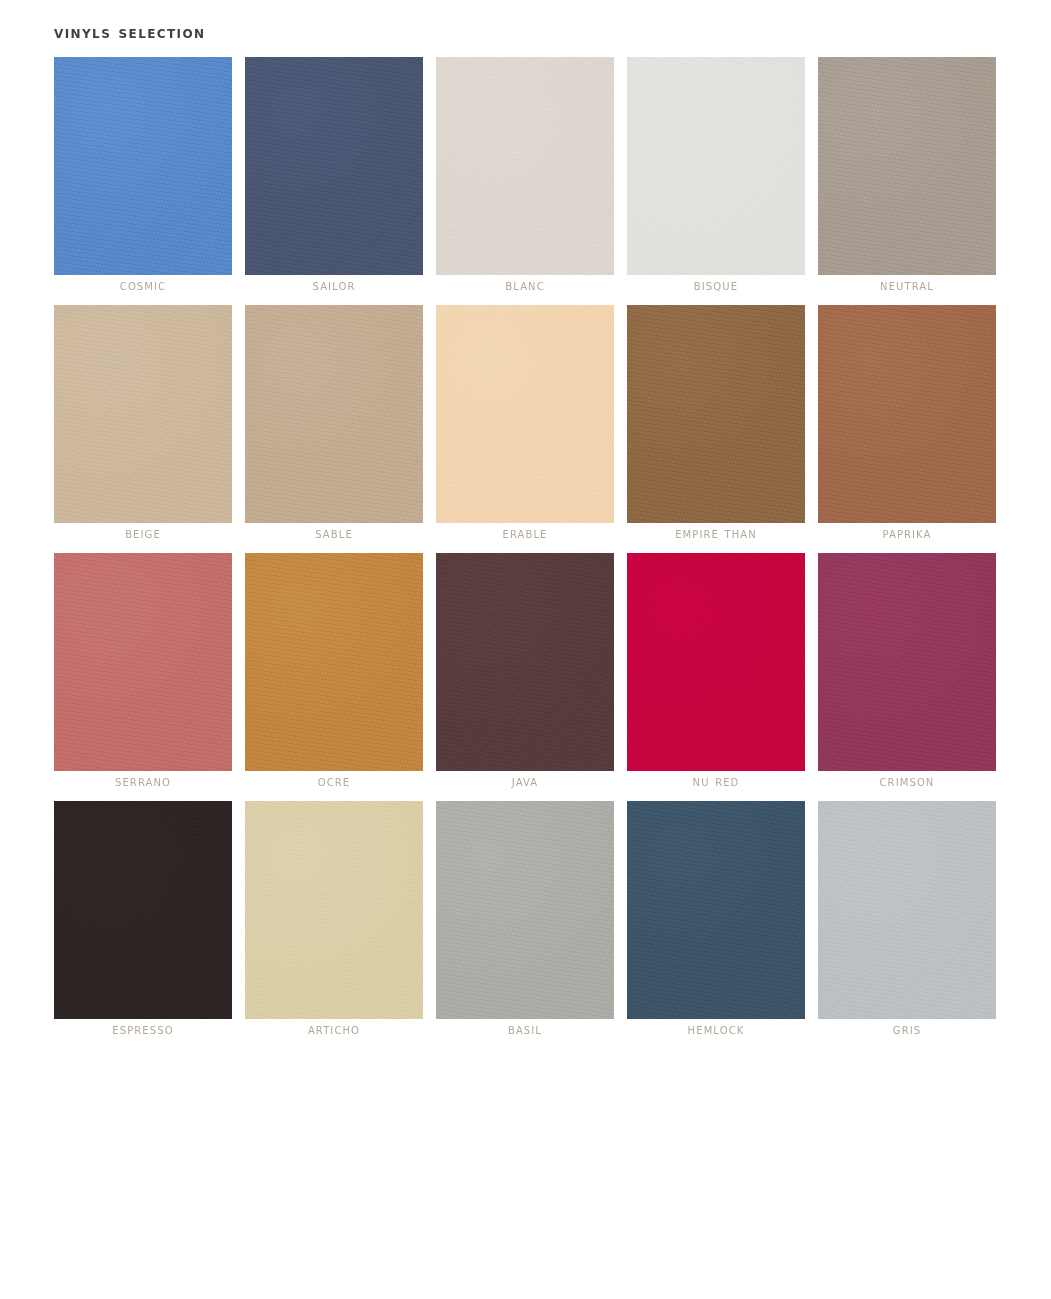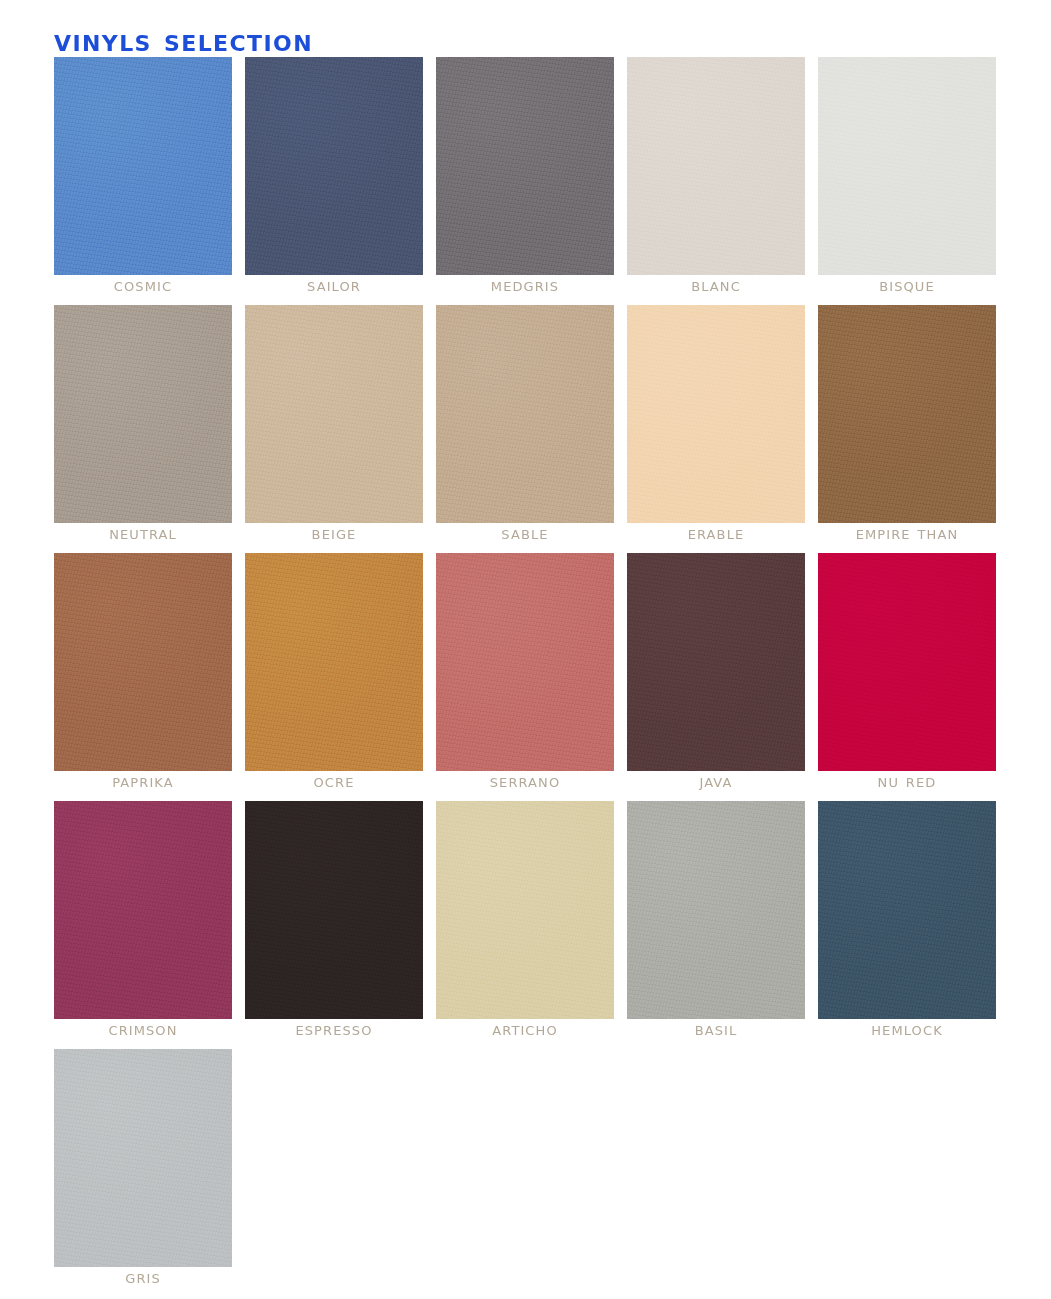--- a/index.html
+++ b/index.html
@@ -20,24 +20,24 @@
     height: 1299px;
     background: #ffffff;
     box-sizing: border-box;
   }
 
   .page-title {
     position: absolute;
     left: 54px;
     top: 22px;
     font-family: "DejaVu Sans", sans-serif;
-    font-size: 31px;
+    font-size: 17px;
     font-weight: 600;
     letter-spacing: 1.4px;
-    color: #1d4ed8;
+    color: #404040;
     font-variant: small-caps;
     text-transform: lowercase;
     white-space: nowrap;
   }
 
   .swatch-grid {
     position: absolute;
     left: 54px;
     top: 57px;
     width: 944px;
@@ -89,21 +89,21 @@
         rgba(255,255,255,0.07),
         rgba(0,0,0,0.0) 62%
       );
     mix-blend-mode: overlay;
     pointer-events: none;
   }
 
   .swatch-label {
     margin-top: 0;
     font-family: "DejaVu Sans", sans-serif;
-    font-size: 18px;
+    font-size: 14px;
     letter-spacing: 1.1px;
     color: #b3a897;
     font-variant: small-caps;
     text-transform: lowercase;
     text-align: center;
     white-space: nowrap;
     line-height: 20px;
   }
 </style>
 </head>
@@ -116,24 +116,20 @@
   <div class="swatch-grid">
       <div class="swatch-cell">
         <div class="swatch-chip" style="background-color: rgb(85, 132, 200);"></div>
         <div class="swatch-label">COSMIC</div>
       </div>
       <div class="swatch-cell">
         <div class="swatch-chip" style="background-color: rgb(71, 82, 110);"></div>
         <div class="swatch-label">SAILOR</div>
       </div>
       <div class="swatch-cell">
-        <div class="swatch-chip" style="background-color: rgb(110, 106, 110);"></div>
-        <div class="swatch-label">MEDGRIS</div>
-      </div>
-      <div class="swatch-cell">
         <div class="swatch-chip" style="background-color: rgb(220, 213, 205);"></div>
         <div class="swatch-label">BLANC</div>
       </div>
       <div class="swatch-cell">
         <div class="swatch-chip" style="background-color: rgb(224, 224, 220);"></div>
         <div class="swatch-label">BISQUE</div>
       </div>
       <div class="swatch-cell">
         <div class="swatch-chip" style="background-color: rgb(164, 152, 140);"></div>
         <div class="swatch-label">NEUTRAL</div>
@@ -152,28 +148,28 @@
       </div>
       <div class="swatch-cell">
         <div class="swatch-chip" style="background-color: rgb(138, 100, 66);"></div>
         <div class="swatch-label">EMPIRE THAN</div>
       </div>
       <div class="swatch-cell">
         <div class="swatch-chip" style="background-color: rgb(157, 101, 72);"></div>
         <div class="swatch-label">PAPRIKA</div>
       </div>
       <div class="swatch-cell">
+        <div class="swatch-chip" style="background-color: rgb(192, 106, 102);"></div>
+        <div class="swatch-label">SERRANO</div>
+      </div>
+      <div class="swatch-cell">
         <div class="swatch-chip" style="background-color: rgb(192, 129, 62);"></div>
         <div class="swatch-label">OCRE</div>
       </div>
       <div class="swatch-cell">
-        <div class="swatch-chip" style="background-color: rgb(192, 106, 102);"></div>
-        <div class="swatch-label">SERRANO</div>
-      </div>
-      <div class="swatch-cell">
         <div class="swatch-chip" style="background-color: rgb(84, 57, 59);"></div>
         <div class="swatch-label">JAVA</div>
       </div>
       <div class="swatch-cell">
         <div class="swatch-chip" style="background-color: rgb(196, 3, 60);"></div>
         <div class="swatch-label">NU RED</div>
       </div>
       <div class="swatch-cell">
         <div class="swatch-chip" style="background-color: rgb(142, 53, 88);"></div>
         <div class="swatch-label">CRIMSON</div>

